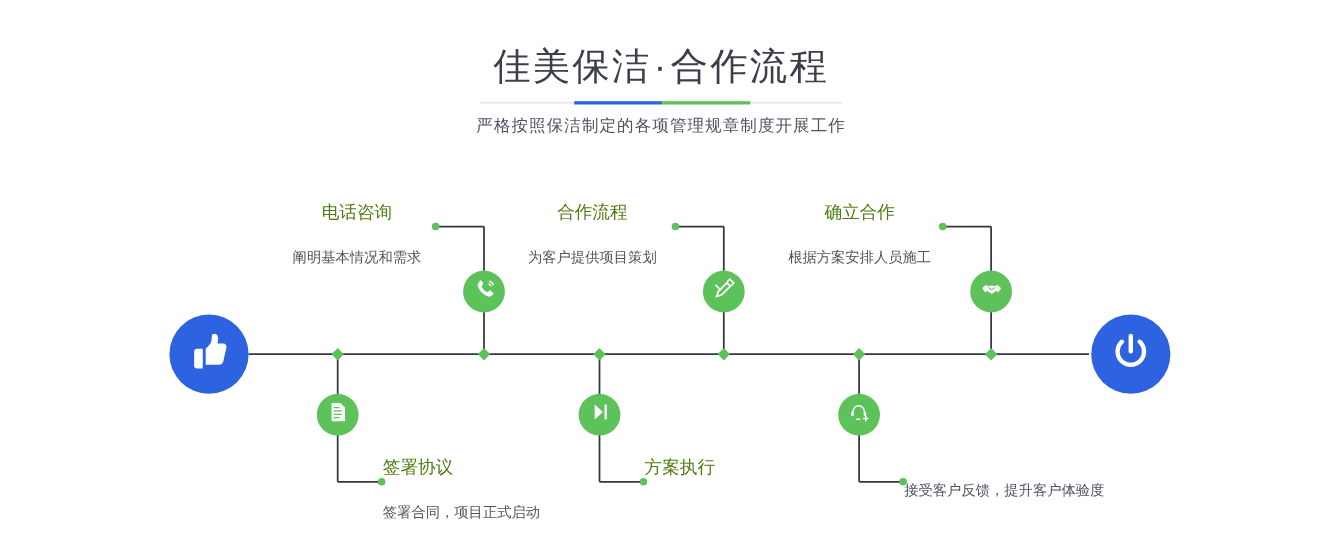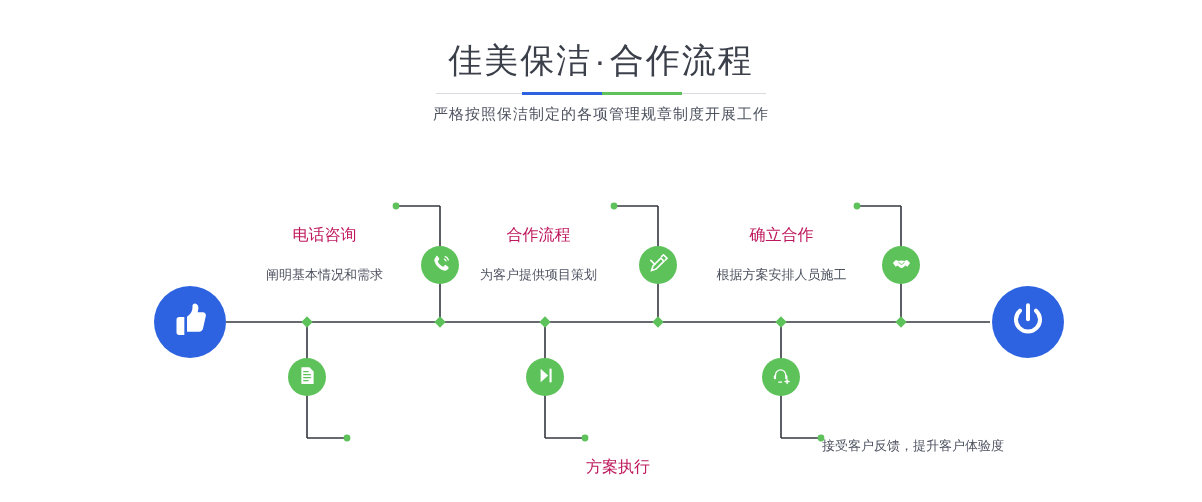--- a/index.html
+++ b/index.html
@@ -102,23 +102,22 @@
   .badge.blue-big svg { width: 40px; height: 40px; }
 
   
   .lbl {
     position: absolute;
     white-space: nowrap;
     color: #3b3f4a;
   }
   .lbl .name {
     font-size: 16px;
-    color: #be185d;
+    color: #4d7c0f;
     line-height: 20px;
-    margin-top: 41px;
   }
   .lbl .desc {
     font-size: 13px;
     color: #4e5360;
     line-height: 20px;
     margin-top: 20px;
   }
   .lbl.up { text-align: center; }
   .lbl.down { text-align: left; }
 </style>
@@ -242,20 +241,24 @@
     </div>
 
     <div class="badge green" style="left:288px; top:208px;">
       <span>
         <svg viewBox="0 0 24 24" fill="#ffffff">
           <path d="M5 2.6h9.2L19 7.4V21c0 .4-.3.7-.7.7H5.7c-.4 0-.7-.3-.7-.7V3.3c0-.4.3-.7.7-.7z"></path>
           <path d="M7.6 7.6h5.2M7.6 11h7.8M7.6 14.4h7.8M7.6 17.8h5.2" stroke="#5ec25b" stroke-width="1.3" stroke-linecap="round"></path>
         </svg>
       </span>
     </div>
+    <div class="lbl down" style="left:348px; top:266px;">
+      <div class="name">签署协议</div>
+      <div class="desc">签署合同，项目正式启动</div>
+    </div>
 
     <div class="badge green" style="left:526px; top:208px;">
       <span>
         <svg viewBox="0 0 24 24" fill="#ffffff">
           <path d="M6.4 4.2L15 12l-8.6 7.8V4.2z"></path>
           <rect x="16.6" y="4.2" width="2.4" height="15.6"></rect>
         </svg>
       </span>
     </div>
     <div class="lbl down" style="left:586px; top:266px;">

